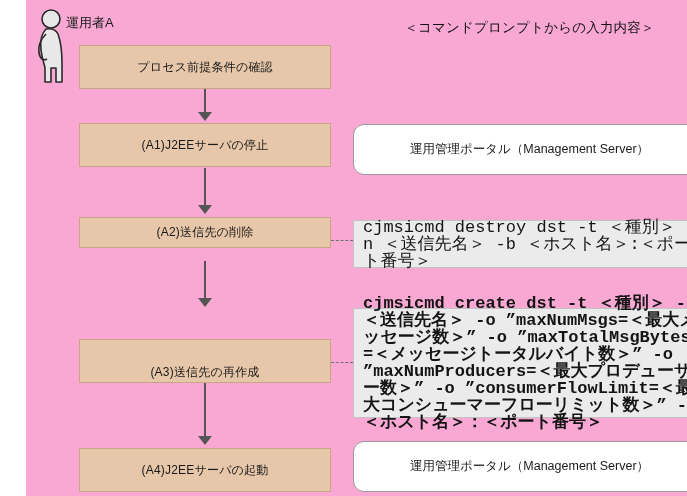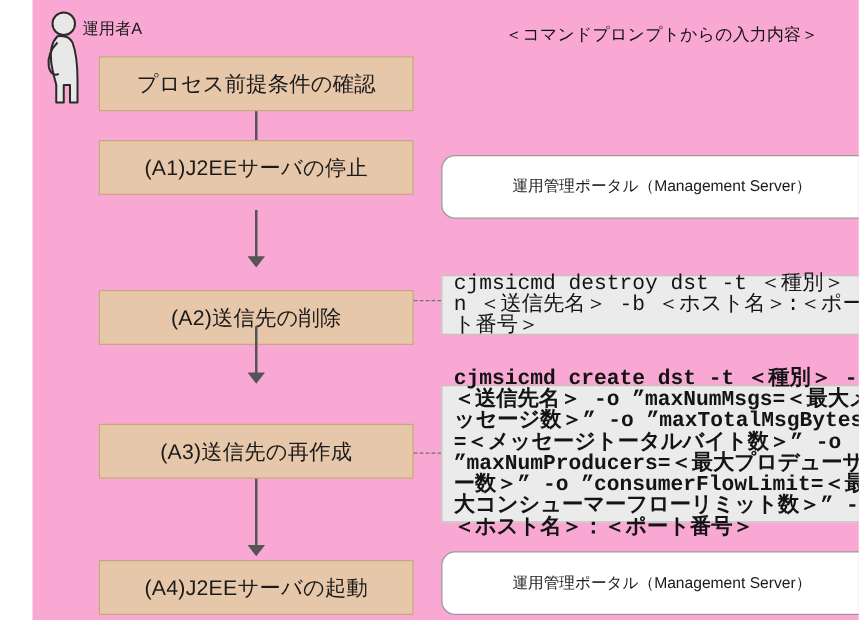--- a/index.html
+++ b/index.html
@@ -58,21 +58,21 @@
   .proc-box {
     position: absolute;
     left: 53px;
     width: 252px;
     background: #e6c7a9;
     border: 1px solid #c9a584;
     box-sizing: border-box;
     display: flex;
     align-items: center;
     justify-content: center;
-    font-size: 17px;
+    font-size: 12px;
     line-height: 19px;
     color: #1a1a1a;
     letter-spacing: 0.2px;
     text-align: center;
   }
 
   
   .note-box {
     position: absolute;
     left: 327px;
@@ -155,42 +155,42 @@
   <div class="actor-label">運用者A</div>
 
   <div class="col-header">＜コマンドプロンプトからの入力内容＞</div>
 
   <div class="proc-box" style="top:45px; height:44px;">
     <span>プロセス前提条件の確認</span>
   </div>
   <div class="vline" style="top:89px; height:26px;"></div>
   <div class="arrowhead" style="top:112px;"></div>
 
-  <div class="proc-box" style="top:112px; height:44px;">
+  <div class="proc-box" style="top:123px; height:44px;">
     <span>(A1)J2EEサーバの停止</span>
   </div>
   <div class="note-box" style="top:124px; height:51px;">
     <div class="note-inner">
       <div>運用管理ポータル（Management Server）</div>
     </div>
   </div>
   <div class="vline" style="top:168px; height:40px;"></div>
   <div class="arrowhead" style="top:205px;"></div>
 
-  <div class="proc-box" style="top:232px; height:44px;">
+  <div class="proc-box" style="top:217px; height:31px;">
     <span>(A2)送信先の削除</span>
   </div>
   <div class="dashline" style="top:240px;"></div>
   <div class="cmd-box" style="top:220px; height:48px;">
     <div class="cmd-inner">cjmsicmd destroy dst -t ＜種別＞ -n ＜送信先名＞ -b ＜ホスト名＞:＜ポート番号＞</div>
   </div>
   <div class="vline" style="top:261px; height:40px;"></div>
   <div class="arrowhead" style="top:298px;"></div>
 
-  <div class="proc-box" style="top:339px; height:44px;">
+  <div class="proc-box" style="top:339px; height:44px;align-items:flex-end;">
     <span>(A3)送信先の再作成</span>
   </div>
   <div class="dashline" style="top:362px;"></div>
   <div class="cmd-box" style="top:308px; height:110px;font-weight:bold;">
     <div class="cmd-inner">cjmsicmd create dst -t ＜種別＞ -n ＜送信先名＞ -o ”maxNumMsgs=＜最大メッセージ数＞” -o ”maxTotalMsgBytes=＜メッセージトータルバイト数＞” -o ”maxNumProducers=＜最大プロデューサー数＞” -o ”consumerFlowLimit=＜最大コンシューマーフローリミット数＞” -b ＜ホスト名＞：＜ポート番号＞</div>
   </div>
   <div class="vline" style="top:383px; height:56px;"></div>
   <div class="arrowhead" style="top:436px;"></div>
 
   <div class="proc-box" style="top:448px; height:44px;">

